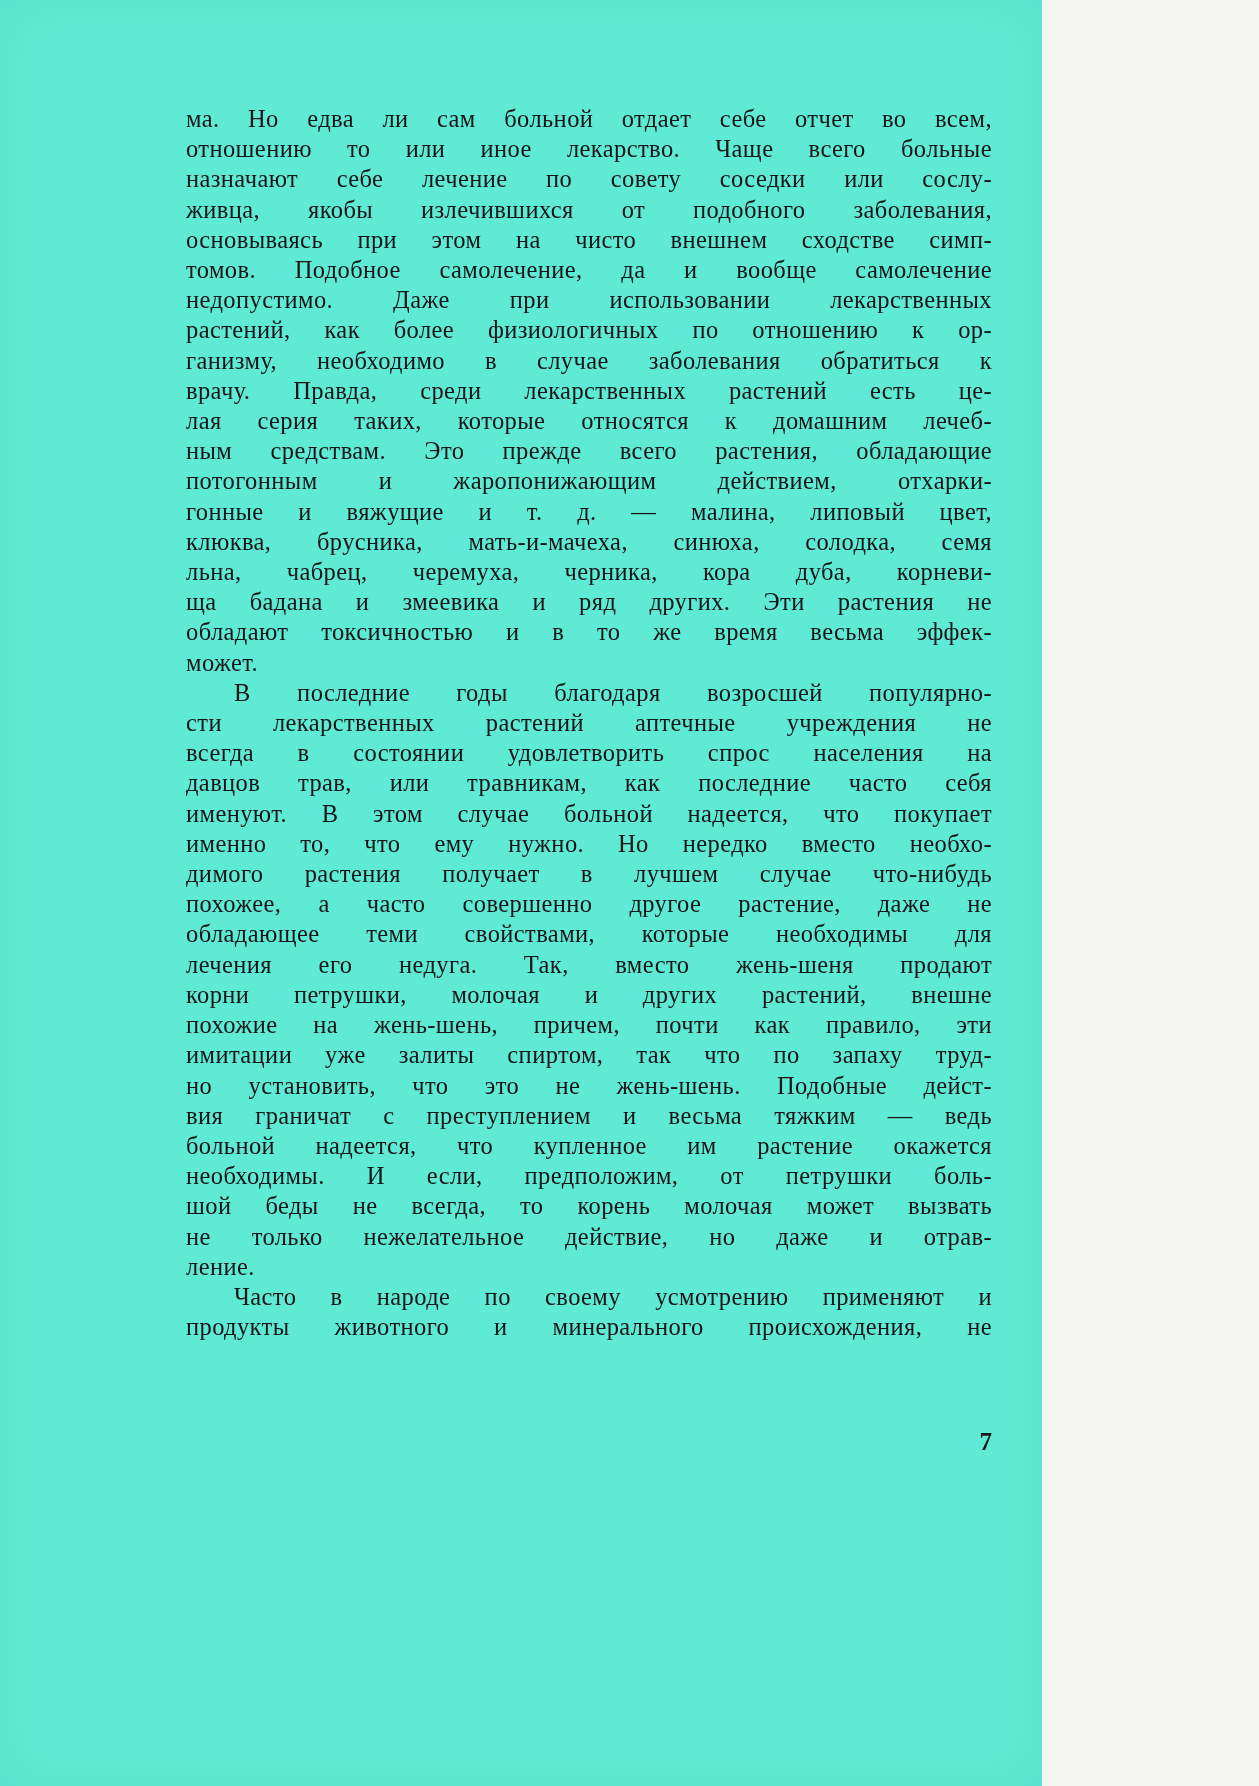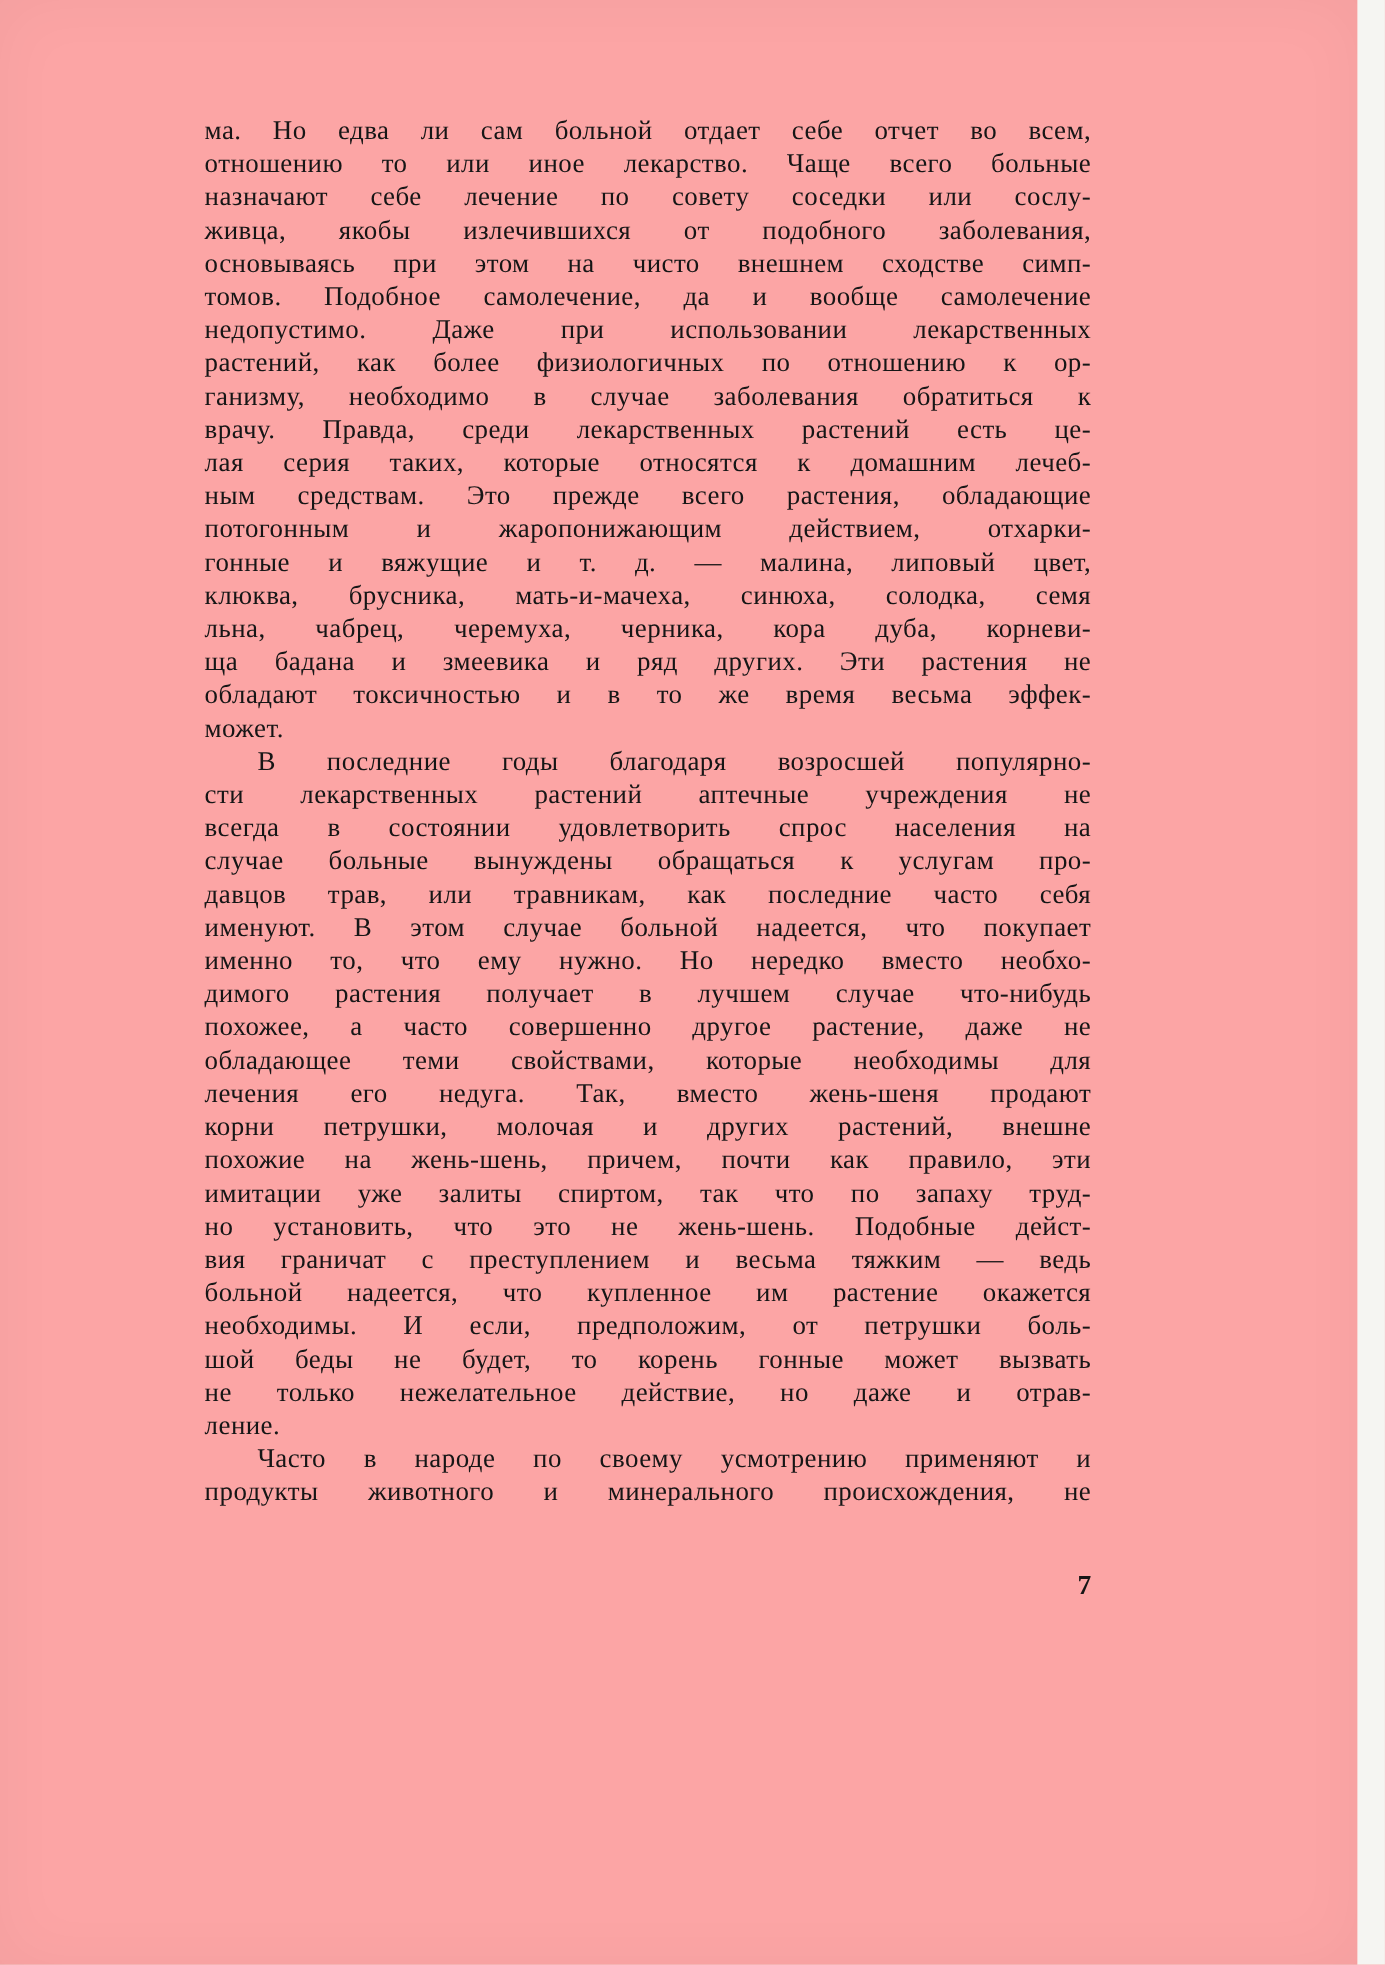--- a/index.html
+++ b/index.html
@@ -7,23 +7,23 @@
     padding: 0;
   }
   body {
     width: 1259px;
     height: 1786px;
     background: #f5f5f2;
     font-family: "Liberation Serif", "DejaVu Serif", serif;
   }
   .page {
     position: relative;
-    width: 1234px;
+    width: 1042px;
     height: 1786px;
-    background: #fca5a5;
+    background: #5eead4;
     box-shadow: inset 0 0 60px rgba(0,0,0,0.04);
     overflow: hidden;
   }
   .text-block {
     position: absolute;
     left: 186px;
     top: 104px;
     width: 806px;
   }
   .line {
@@ -75,35 +75,34 @@
       <div class="line">потогонным и жаропонижающим действием, отхарки-</div>
       <div class="line">гонные и вяжущие и т. д. — малина, липовый цвет,</div>
       <div class="line">клюква, брусника, мать-и-мачеха, синюха, солодка, семя</div>
       <div class="line">льна, чабрец, черемуха, черника, кора дуба, корневи-</div>
       <div class="line">ща бадана и змеевика и ряд других. Эти растения не</div>
       <div class="line">обладают токсичностью и в то же время весьма эффек-</div>
       <div class="line short">может.</div>
       <div class="line indent">В последние годы благодаря возросшей популярно-</div>
       <div class="line">сти лекарственных растений аптечные учреждения не</div>
       <div class="line">всегда в состоянии удовлетворить спрос населения на</div>
-      <div class="line">случае больные вынуждены обращаться к услугам про-</div>
       <div class="line">давцов трав, или травникам, как последние часто себя</div>
       <div class="line">именуют. В этом случае больной надеется, что покупает</div>
       <div class="line">именно то, что ему нужно. Но нередко вместо необхо-</div>
       <div class="line">димого растения получает в лучшем случае что-нибудь</div>
       <div class="line">похожее, а часто совершенно другое растение, даже не</div>
       <div class="line">обладающее теми свойствами, которые необходимы для</div>
       <div class="line">лечения его недуга. Так, вместо жень-шеня продают</div>
       <div class="line">корни петрушки, молочая и других растений, внешне</div>
       <div class="line">похожие на жень-шень, причем, почти как правило, эти</div>
       <div class="line">имитации уже залиты спиртом, так что по запаху труд-</div>
       <div class="line">но установить, что это не жень-шень. Подобные дейст-</div>
       <div class="line">вия граничат с преступлением и весьма тяжким — ведь</div>
       <div class="line">больной надеется, что купленное им растение окажется</div>
       <div class="line">необходимы. И если, предположим, от петрушки боль-</div>
-      <div class="line">шой беды не будет, то корень гонные может вызвать</div>
+      <div class="line">шой беды не всегда, то корень молочая может вызвать</div>
       <div class="line">не только нежелательное действие, но даже и отрав-</div>
       <div class="line short">ление.</div>
       <div class="line indent">Часто в народе по своему усмотрению применяют и</div>
       <div class="line">продукты животного и минерального происхождения, не</div>
     </div>
   <div class="page-number">7</div>
 </div>
 
 </body></html>

